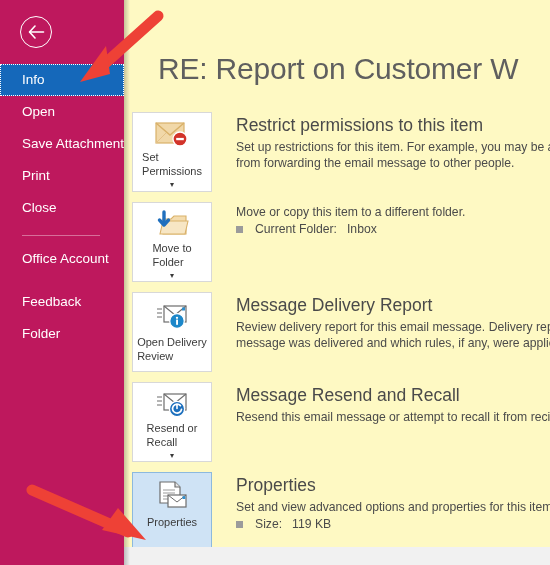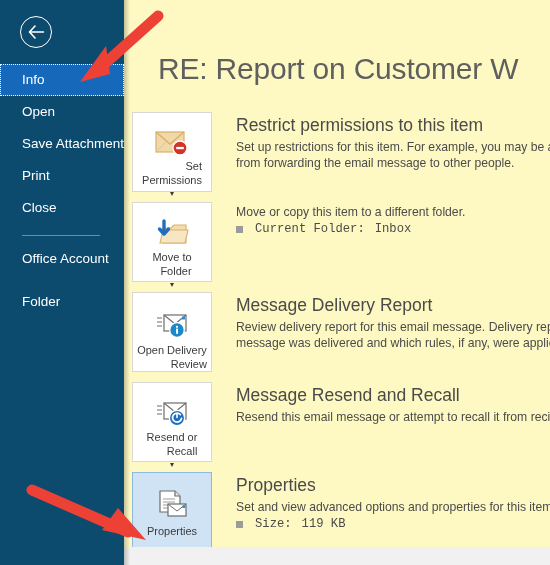--- a/index.html
+++ b/index.html
@@ -18,21 +18,21 @@
     width: 550px;
     height: 565px;
     overflow: hidden;
     display: flex;
   }
 
   
   .sidebar {
     width: 124px;
     height: 565px;
-    background: #0c4a6e;
+    background: #be185d;
     flex: 0 0 124px;
     position: relative;
     overflow: hidden;
   }
   .back-btn {
     position: absolute;
     left: 20px;
     top: 16px;
     width: 32px;
     height: 32px;
@@ -120,26 +120,26 @@
   .big-btn {
     width: 80px;
     height: 80px;
     background: #ffffff;
     border: 1px solid #d8d8d8;
     box-sizing: border-box;
     display: flex;
     flex-direction: column;
     align-items: center;
     justify-content: flex-start;
-    padding-top: 16px;
+    padding-top: 7px;
     flex: 0 0 80px;
     color: #3b3b3b;
     font-size: 11px;
     line-height: 13.5px;
-    text-align: right;
+    text-align: left;
   }
   .big-btn.highlighted {
     background: #cfe3f5;
     border-color: #8cb9de;
   }
   .big-btn .glyph {
     height: 32px;
     display: flex;
     align-items: center;
     justify-content: center;
@@ -172,21 +172,20 @@
     font-size: 12.2px;
     color: #4b4b4b;
     line-height: 16px;
   }
   .meta-row {
     display: flex;
     align-items: center;
     font-size: 12.2px;
     color: #4b4b4b;
     margin-top: 2px;
-    font-family: Liberation Mono, monospace;
   }
   .meta-bullet {
     width: 7px;
     height: 7px;
     background: #9b9b9b;
     display: inline-block;
     margin-right: 12px;
     flex: 0 0 7px;
   }
   .meta-label { margin-right: 10px; }
@@ -229,20 +228,23 @@
         <span>Print</span>
       </div>
       <div class="nav-item">
         <span>Close</span>
       </div>
 
       <div class="nav-divider"></div>
 
       <div class="nav-item two-line">
         <span>Office Account</span>
+      </div>
+      <div class="nav-item">
+        <span>Feedback</span>
       </div>
       <div class="nav-item">
         <span>Folder</span>
       </div>
     </div>
   </div>
   <div class="sidebar-shadow"></div>
 
   <div class="main">
 

